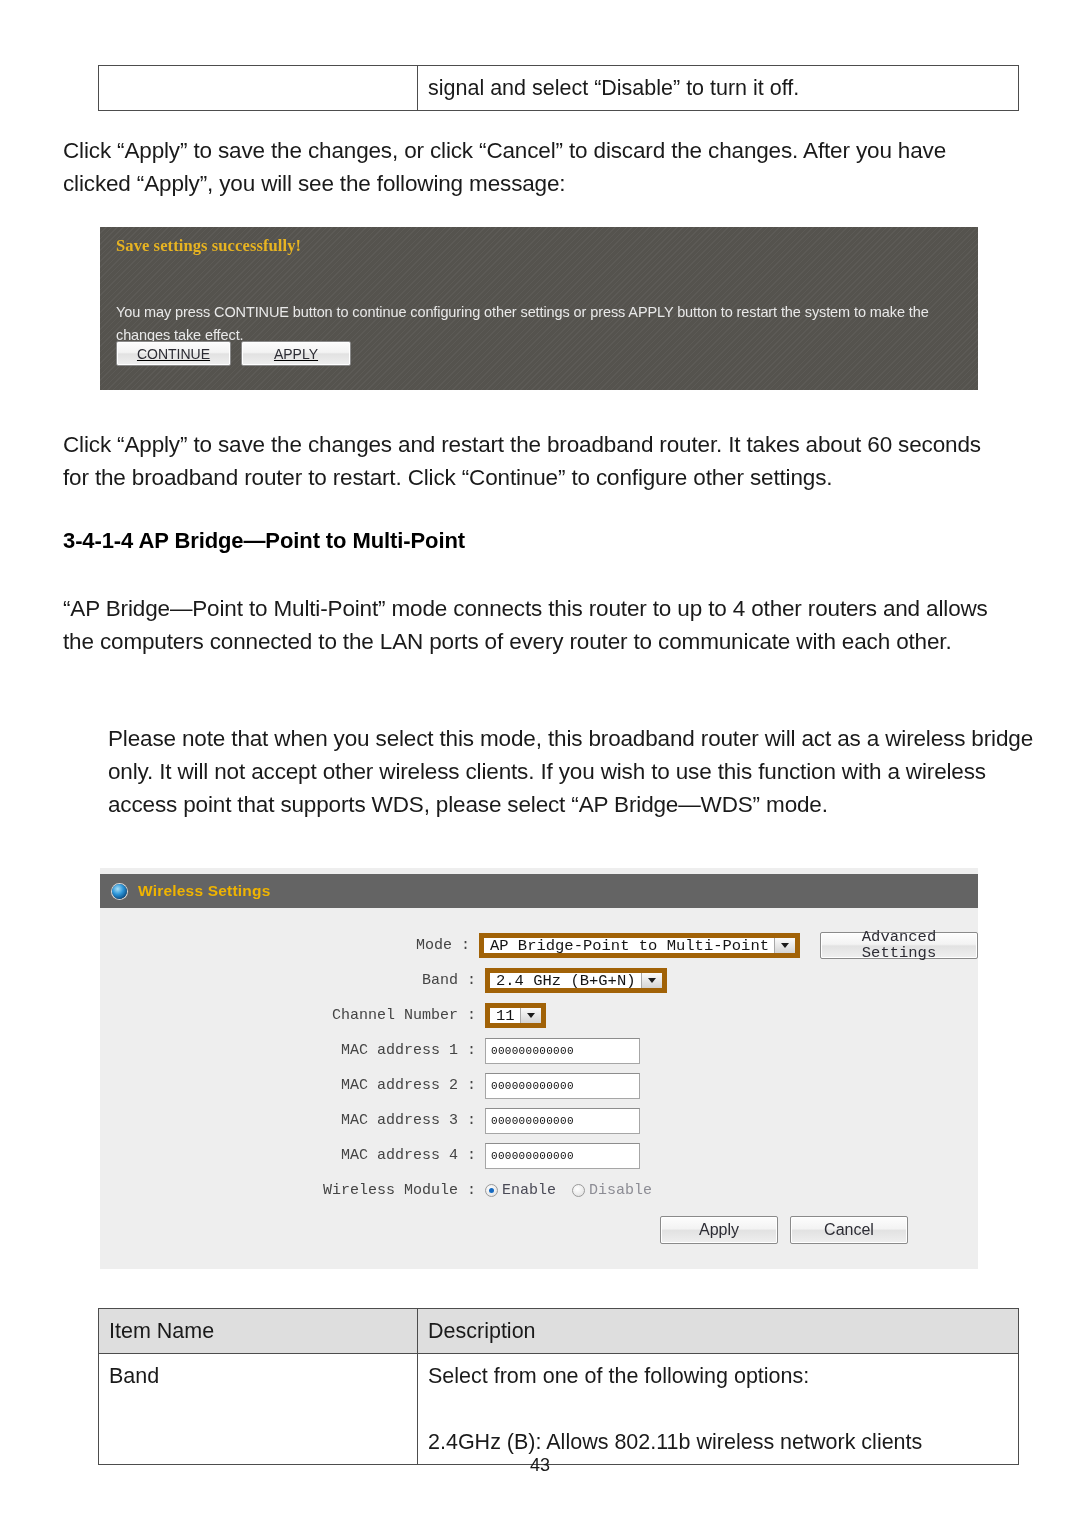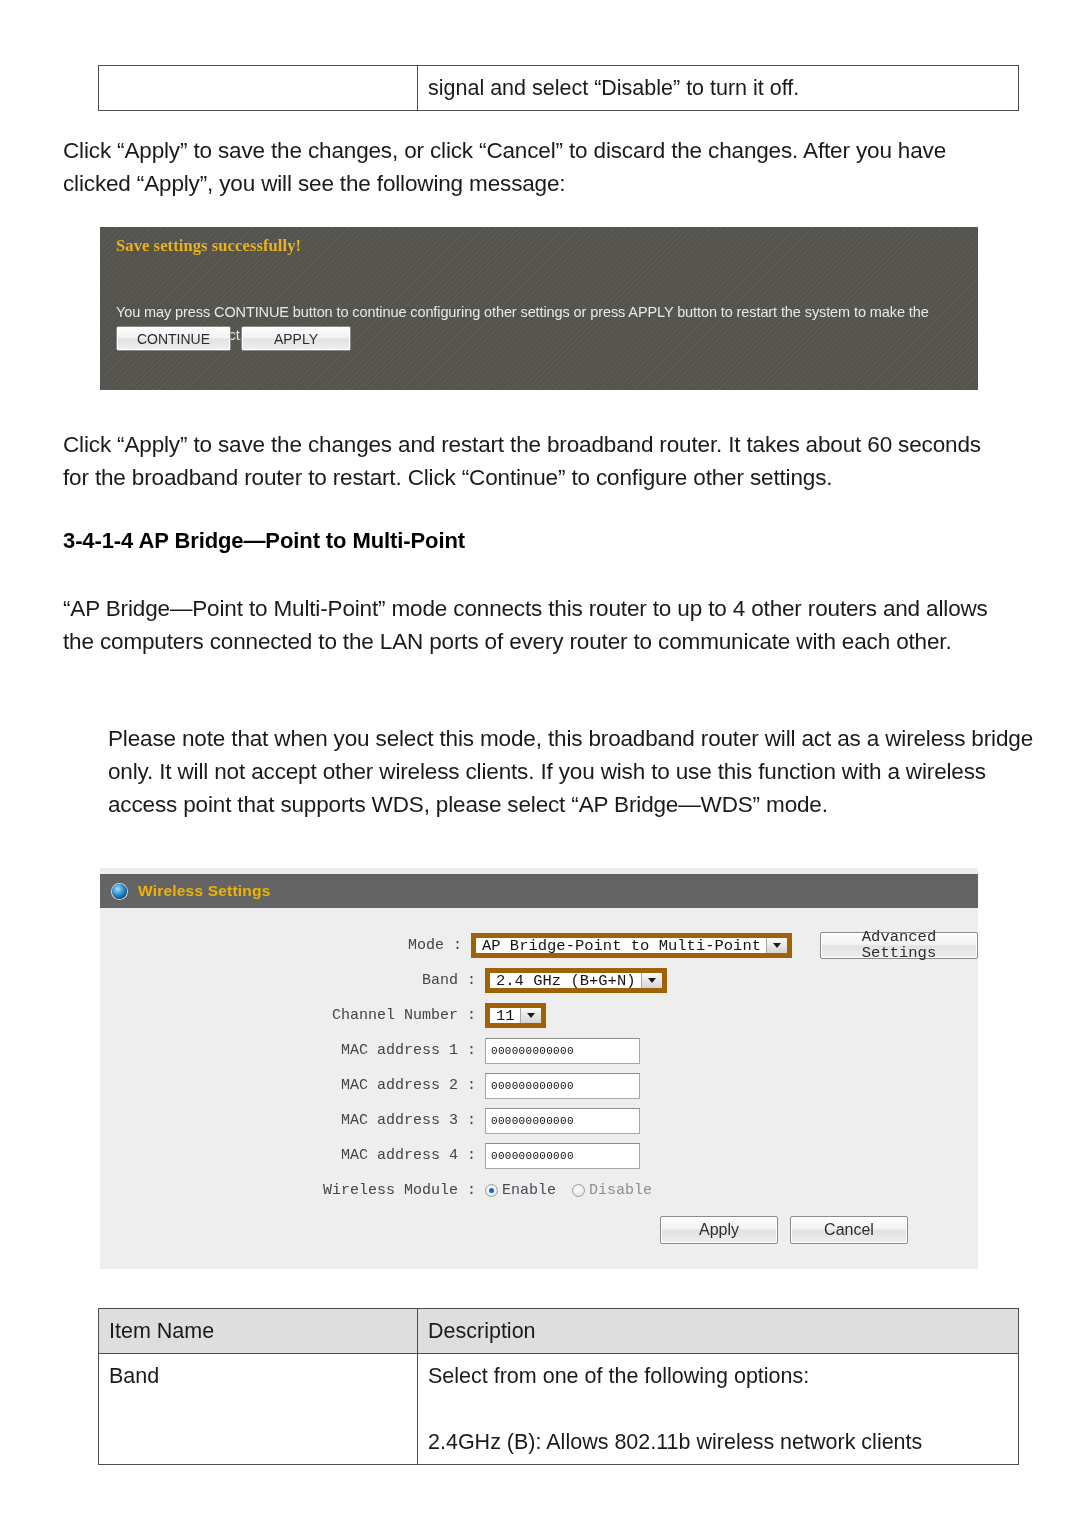--- a/index.html
+++ b/index.html
@@ -94,23 +94,24 @@
     width: 848px;
     font-size: 14.5px;
     line-height: 23px;
     color: #e9e9e9;
     letter-spacing: -0.1px;
     margin-top: 24px;
   }
   .save-buttons {
     position: absolute;
     left: 16px;
-    top: 99px;
+    top: 114px;
     display: flex;
     gap: 10px;
+    text-decoration: underline;
   }
   .web-btn {
     box-sizing: border-box;
     background: linear-gradient(#fdfdfd 0%, #f3f3f3 45%, #e2e2e2 52%, #efefef 100%);
     border: 1px solid #8a8a8a;
     border-radius: 2px;
     box-shadow: inset 0 0 0 1px #ffffff;
     color: #2c2c34;
     font-size: 14px;
     text-align: center;
@@ -227,21 +228,21 @@
     color: #101010;
     display: flex;
     align-items: center;
     padding-left: 5px;
     letter-spacing: 0.3px;
   }
 
   .btn-advanced {
     width: 158px;
     height: 27px;
-    margin-left: 28px;
+    margin-left: 20px;
     font-size: 15.5px;
   }
 
   .radio-group {
     display: flex;
     align-items: flex-start;
     gap: 16px;
     font-size: 15px;
     color: #4a4a56;
   }
@@ -422,14 +423,15 @@
       <td class="col-a">Band</td>
       <td class="col-b">
         <div>Select from one of the following options:</div>
         <div style="height:32px;"></div>
         <div>2.4GHz (B): Allows 802.11b wireless network clients</div>
       </td>
     </tr>
   </tbody>
     </table>
 
+  <div class="page-num">43</div>
 
 </div>
 
 </body></html>

